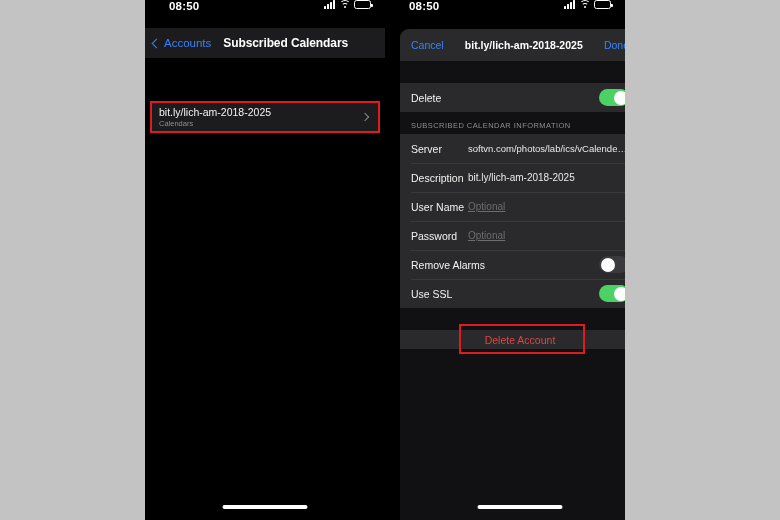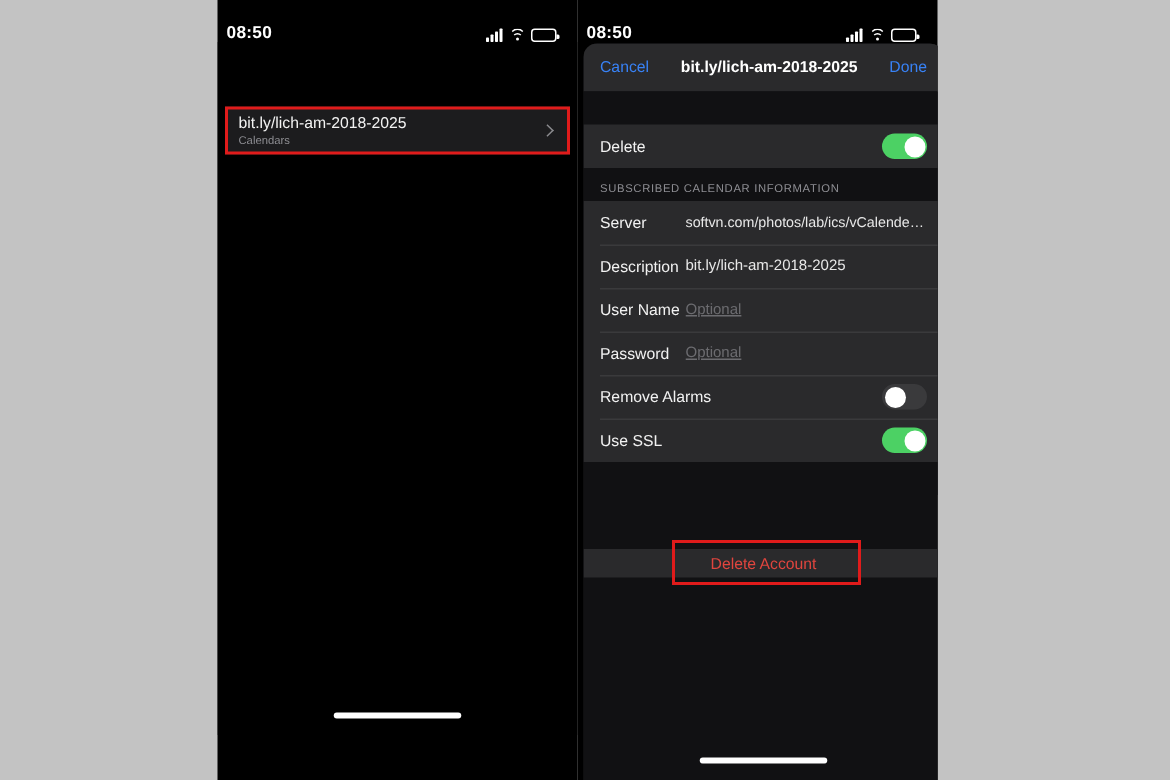--- a/index.html
+++ b/index.html
@@ -31,23 +31,23 @@
     left: 385px;
     width: 240px;
     background: #000000;
   }
 
   
   .status-bar {
     position: relative;
     height: 28px;
     display: flex;
-    align-items: flex-end;
+    align-items: flex-start;
     justify-content: space-between;
-    padding: 0 14px 0 6px;
+    padding: 0 14px 0 24px;
     box-sizing: border-box;
     color: #ffffff;
   }
   .status-time {
     font-size: 11.5px;
     font-weight: bold;
     letter-spacing: 0.2px;
   }
   .status-icons {
     display: flex;
@@ -191,21 +191,21 @@
     height: 5px;
     border-top: 1.3px solid #8a8a8e;
     border-right: 1.3px solid #8a8a8e;
     transform: rotate(45deg);
     margin-right: 2px;
   }
 
   
   .sheet {
     position: absolute;
-    left: 4px;
+    left: 15px;
     top: 29px;
     width: 240px;
     height: 491px;
     background: #1c1c1e;
     border-radius: 9px 9px 0 0;
     overflow: hidden;
   }
   .sheet-nav {
     height: 32px;
     display: flex;
@@ -314,21 +314,20 @@
   .toggle.off .knob { left: 1.5px; }
 
   
   .delete-wrap {
     position: relative;
     height: 19px;
     background: #2a2a2c;
     display: flex;
     align-items: center;
     justify-content: center;
-    margin-top: 36px;
   }
   .delete-highlight {
     position: absolute;
     left: 59px;
     top: -6px;
     width: 126px;
     height: 30px;
     border: 2px solid #e01b1b;
     box-sizing: border-box;
     pointer-events: none;
@@ -367,20 +366,27 @@
         </span>
       <span class="wifi-icon">
           <span class="w1"></span>
           <span class="w2"></span>
           <span class="w3"></span>
         </span>
       <span class="battery-icon"><span class="battery-fill"></span></span>
     </span>
   </div>
 
+  <div class="nav-bar">
+    <span class="nav-back">
+      <span class="chev-left"></span>
+      <span>Accounts</span>
+    </span>
+    <span class="nav-title">Subscribed Calendars</span>
+  </div>
 
   <div class="left-body">
     <div class="cal-row">
       <span class="cal-row-texts">
         <span class="cal-row-title">bit.ly/lich-am-2018-2025</span>
         <span class="cal-row-sub">Calendars</span>
       </span>
       <span class="chev-right"></span>
     </div>
     <div class="home-indicator"></div>

